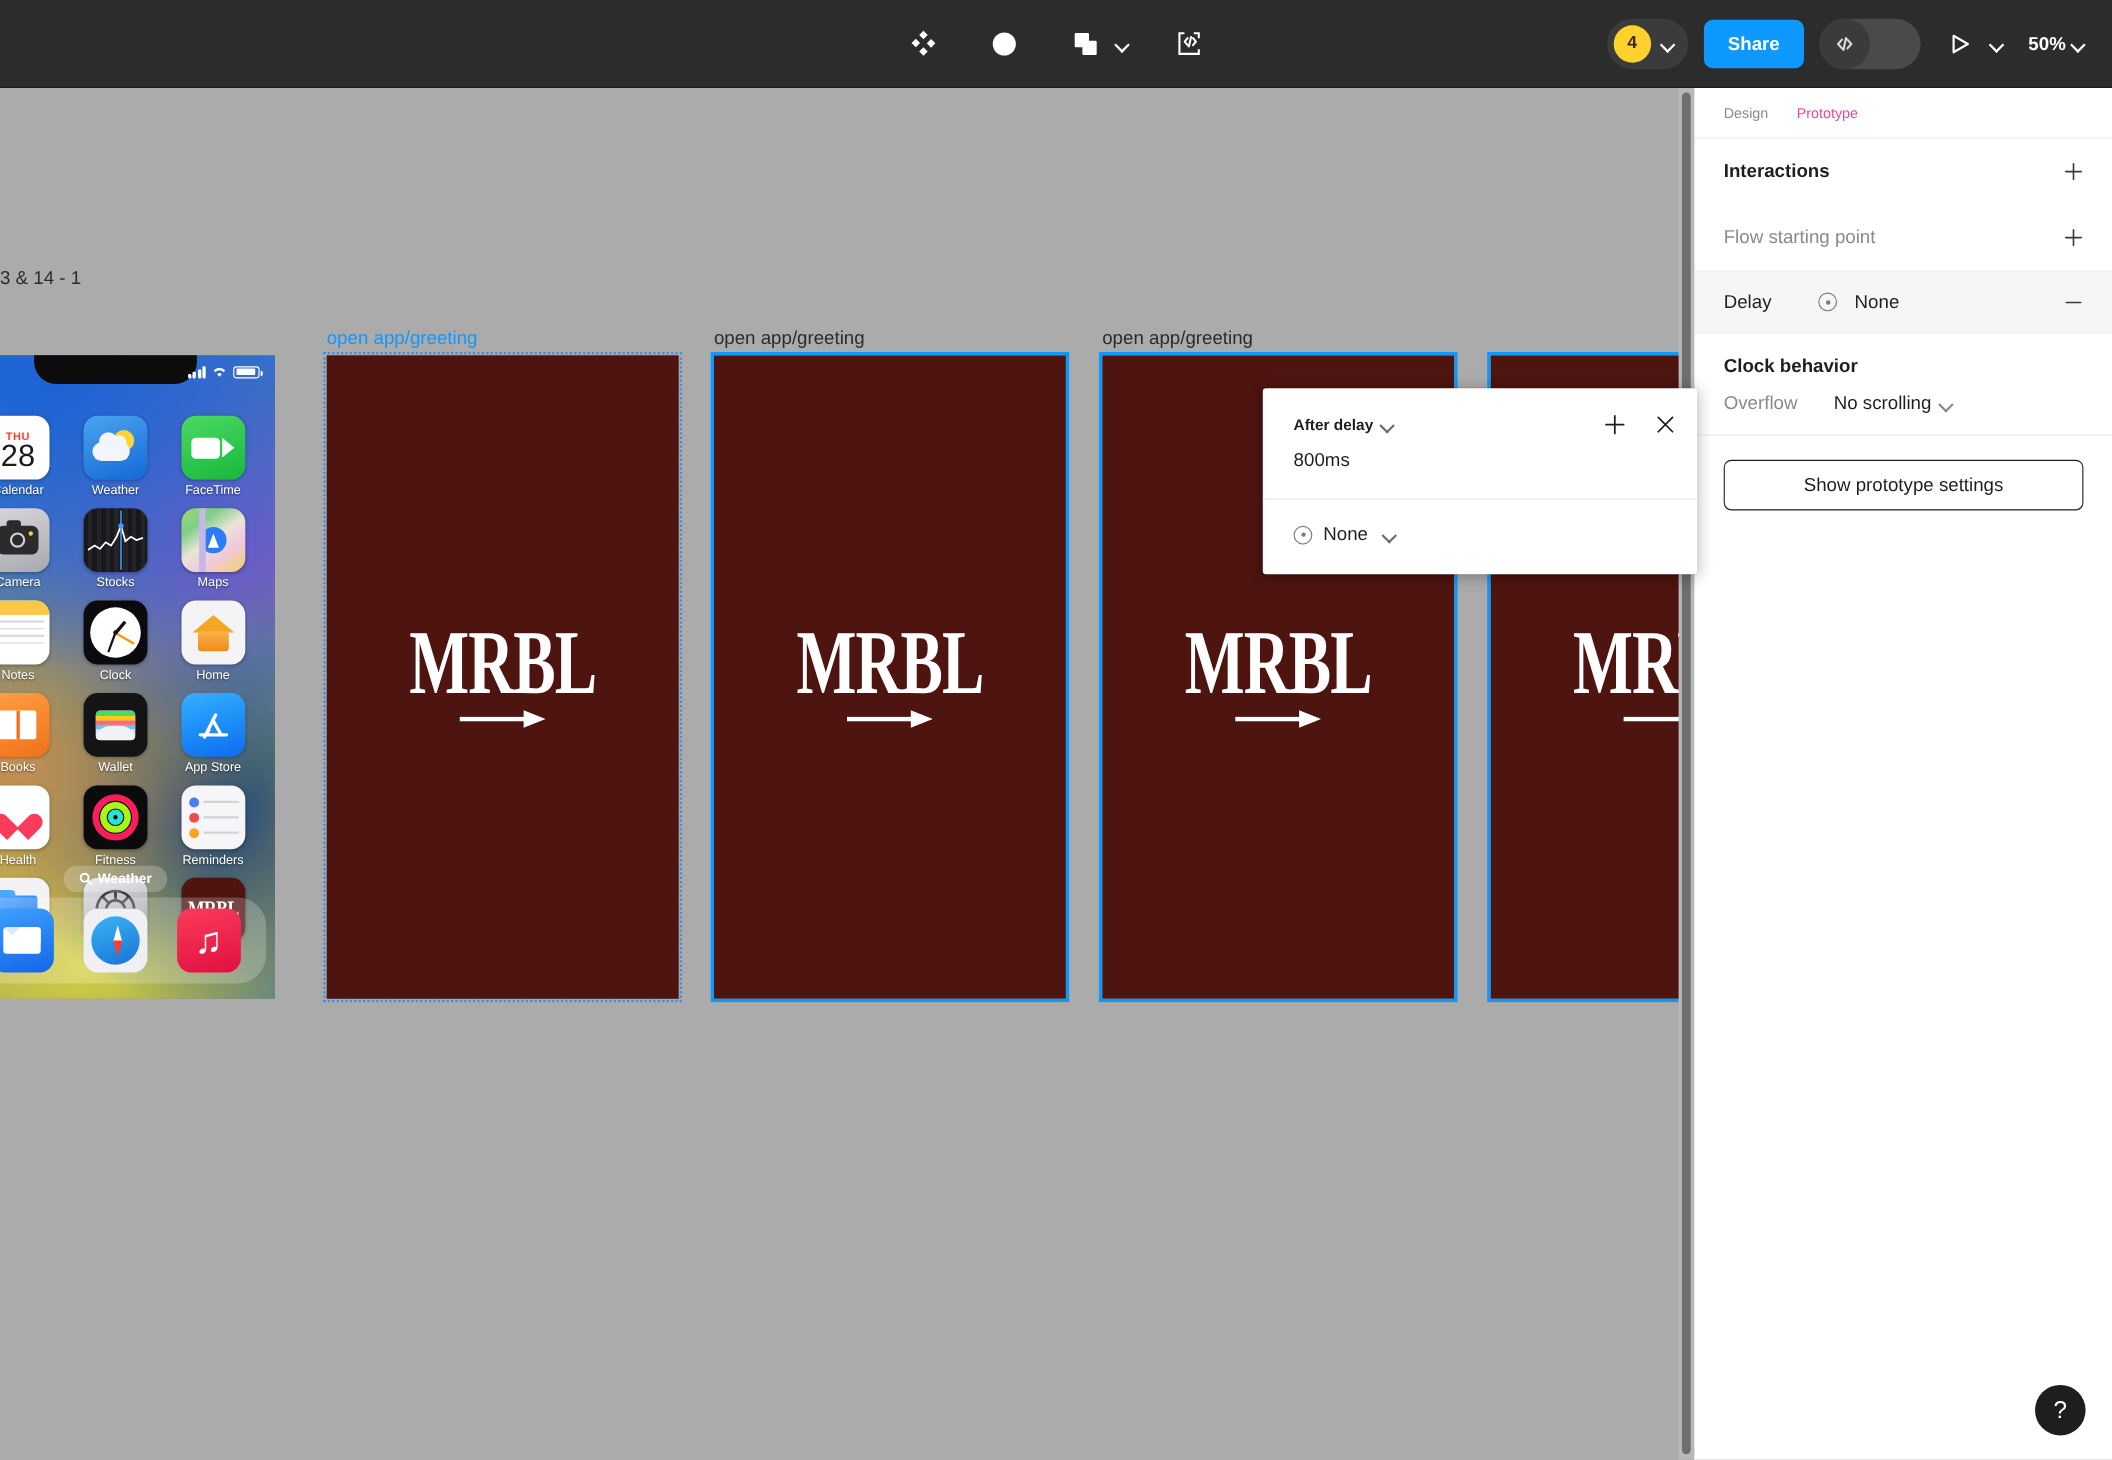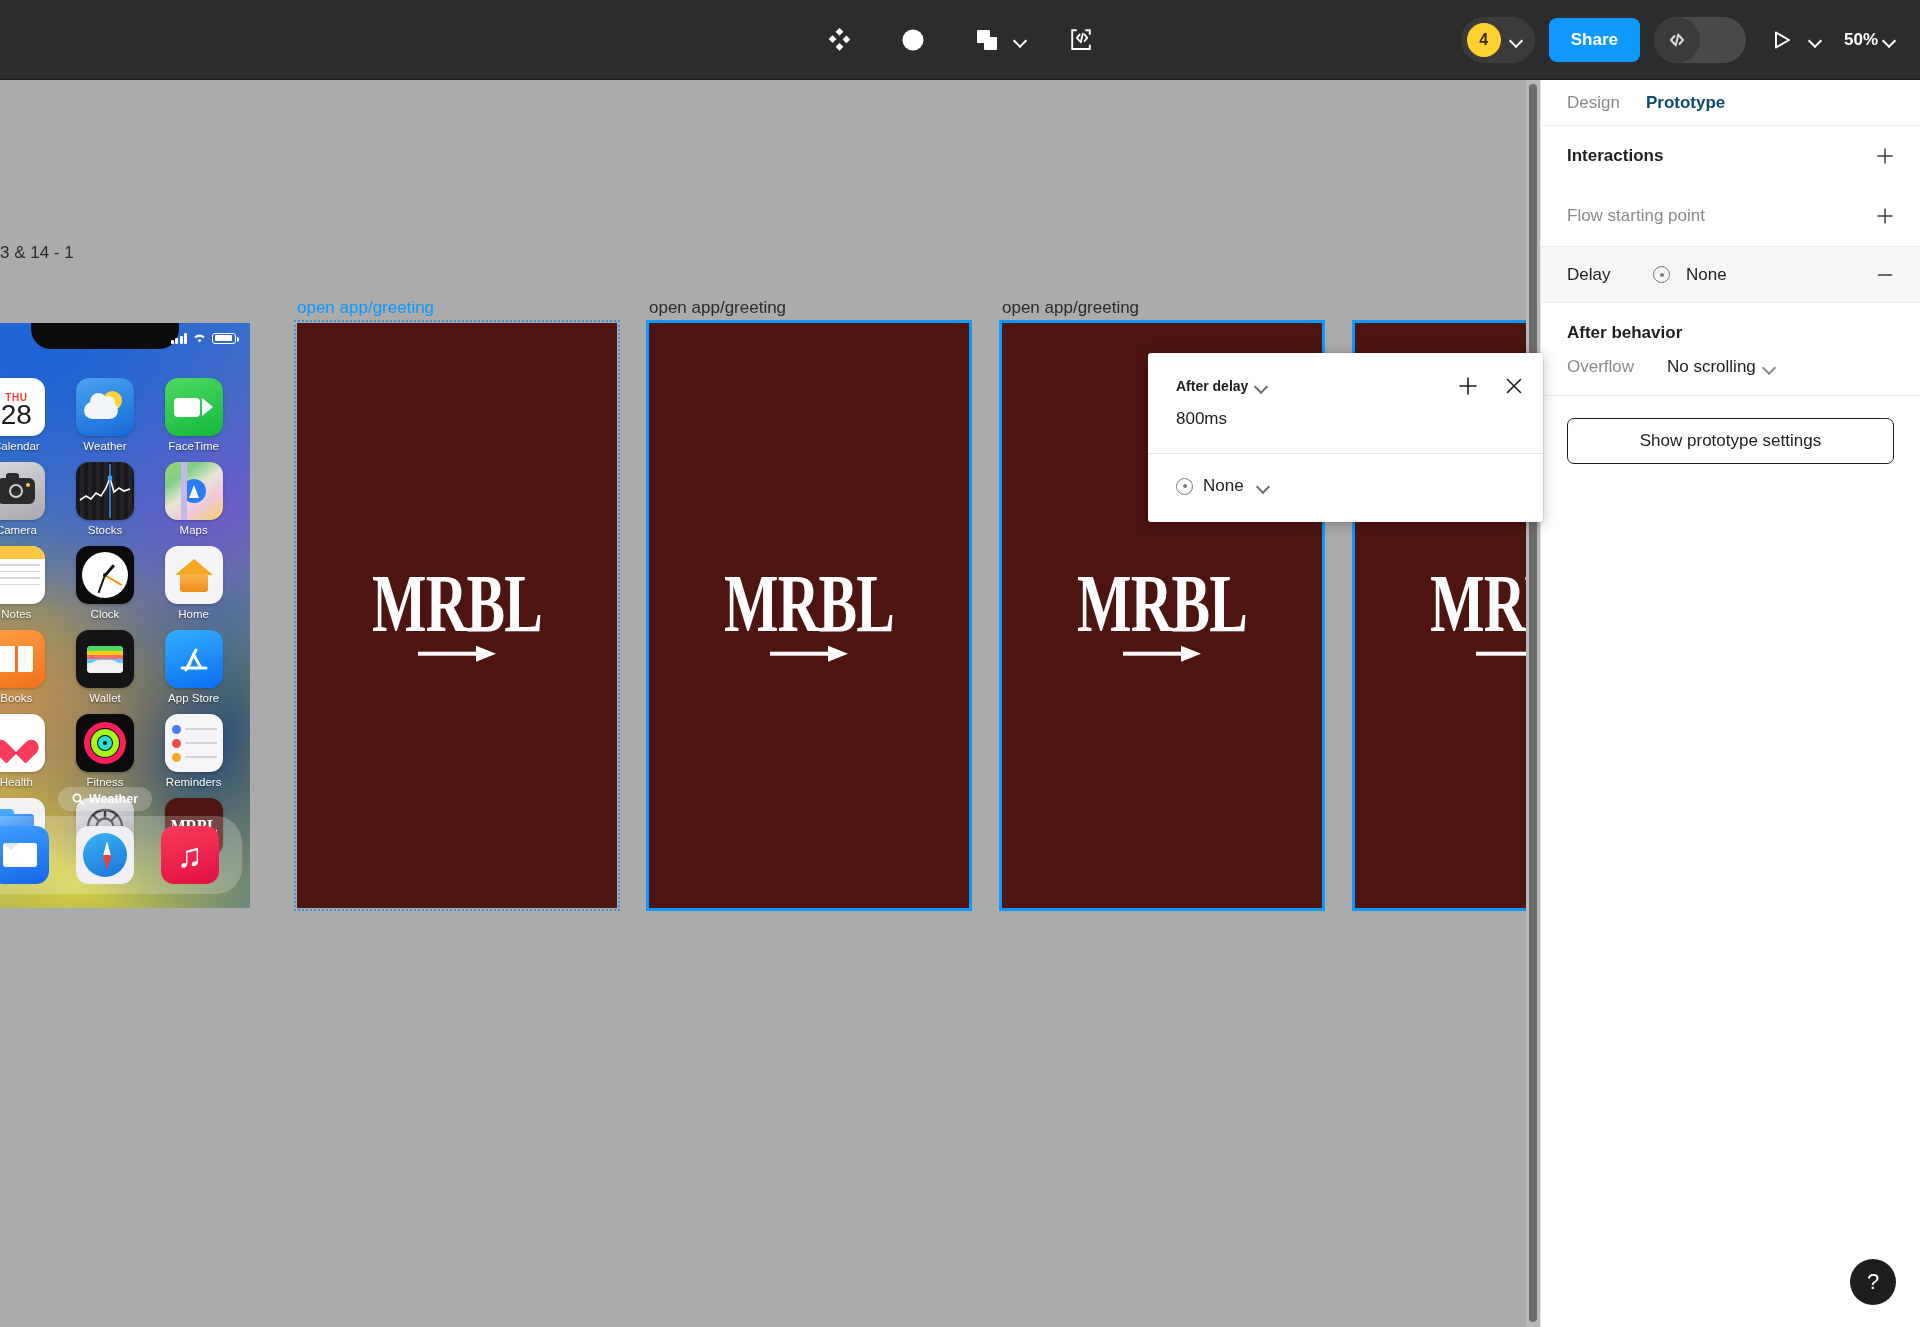--- a/index.html
+++ b/index.html
@@ -394,22 +394,22 @@
     width: 380px; height: 1247px;
     background:#fff;
     border-left:1px solid #e5e5e5;
     z-index: 40;
   }
   #panel-tabs {
     display:flex; align-items:center; gap:26px;
     height: 46px; padding: 0 26px;
     border-bottom:1px solid #ececec;
   }
-  .panel-tab { font-size:17px; color:#8a8a8a; cursor:pointer; }
-  .panel-tab.active { color:#0c4a6e; font-weight:bold; }
+  .panel-tab { font-size:13px; color:#8a8a8a; cursor:pointer; }
+  .panel-tab.active { color:#ec4899; font-weight:normal; }
 
   .panel-section {
     padding: 0 20px 0 26px;
     border-bottom:1px solid #ececec;
   }
   .panel-row {
     display:flex; align-items:center;
     min-height: 60px;
   }
   .panel-row-title { font-size:17px; color:#1e1e1e; }
@@ -868,21 +868,21 @@
     <span class="val">None</span>
     <span class="panel-spacer"></span>
     <span class="minus-btn">
       <svg width="20" height="20" viewBox="0 0 20 20" stroke="#3b3b3b" stroke-width="1.5" stroke-linecap="round">
           <path d="M3.5 10h13"></path>
         </svg>
     </span>
   </div>
 
   <div id="scroll-section" style="border-top:1px solid #ececec;">
-    <div id="scroll-title">After behavior</div>
+    <div id="scroll-title">Clock behavior</div>
     <div id="overflow-row">
       <span id="overflow-label">Overflow</span>
       <span id="overflow-value">No scrolling</span>
       <span class="chev"></span>
     </div>
   </div>
 
   <div style="height:1px;background:#ececec;"></div>
 
   <div id="proto-settings-wrap">

